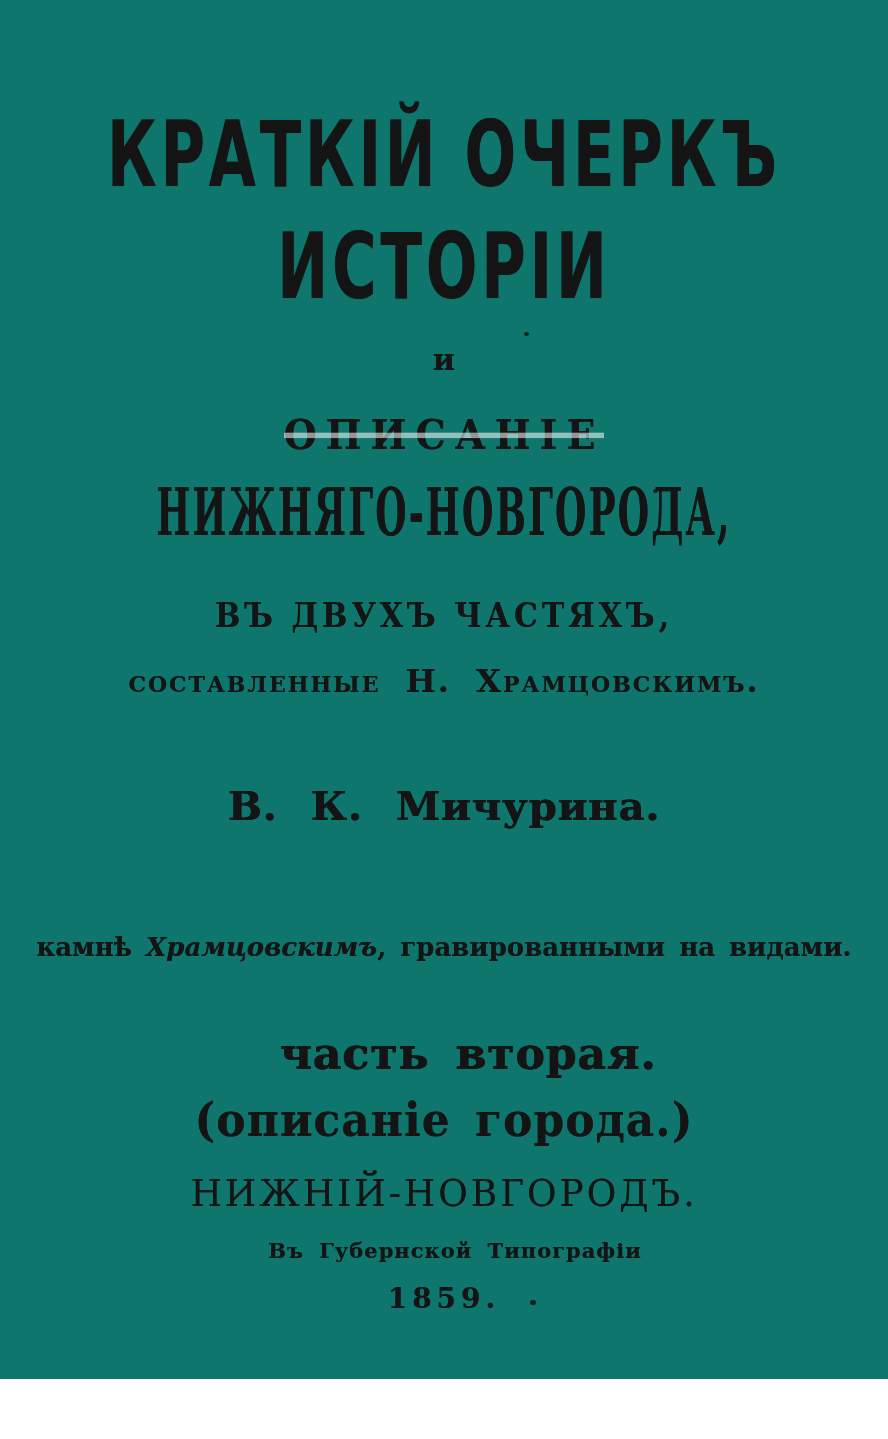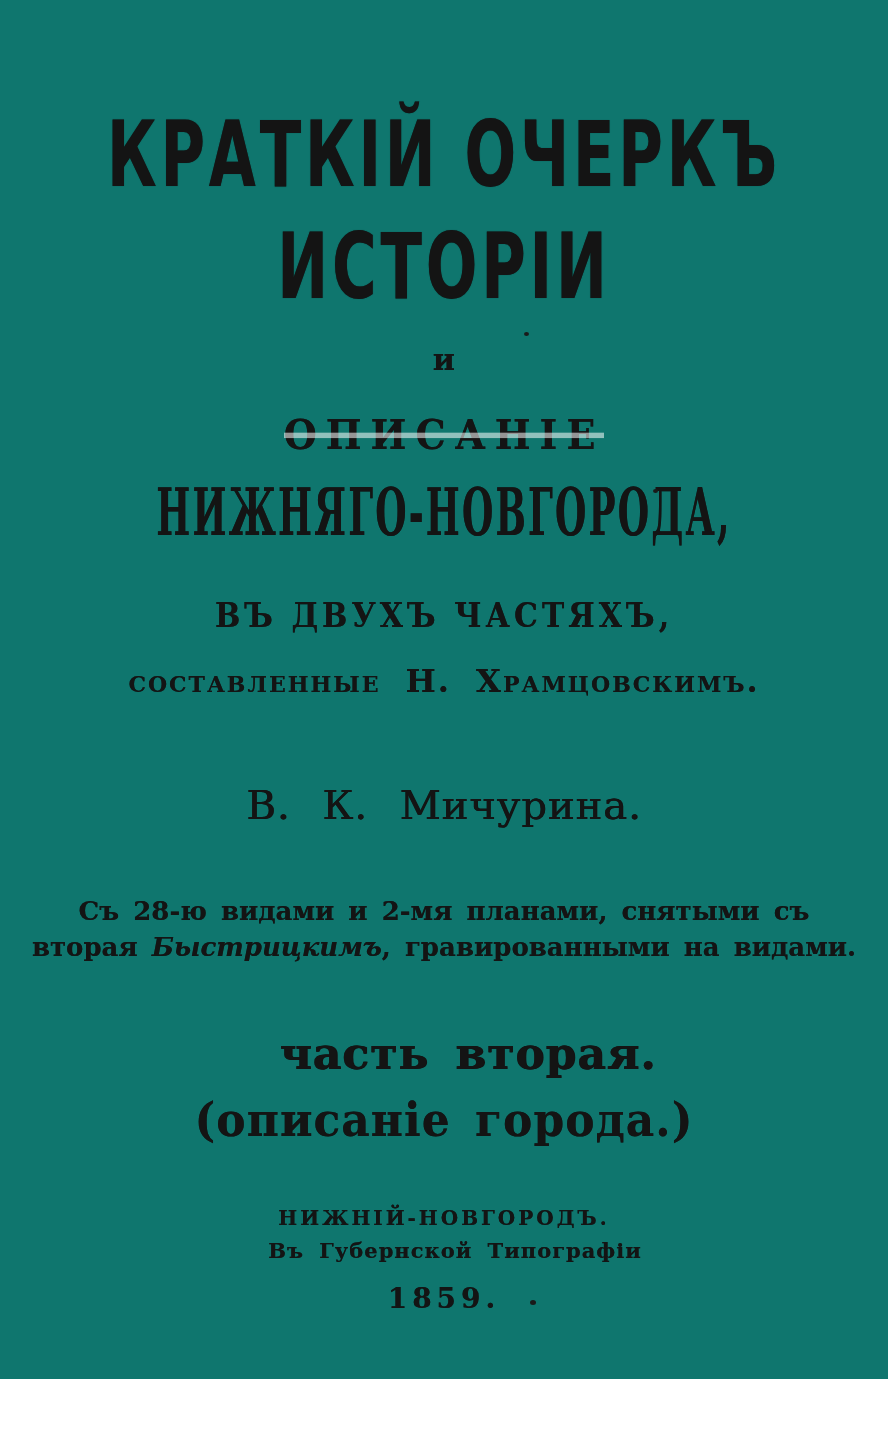--- a/index.html
+++ b/index.html
@@ -97,21 +97,21 @@
     top: 720px;
     font-weight: bold;
     font-size: 33px;
     letter-spacing: 20px;
     text-indent: 20px;
   }
 
   
   .publisher {
     top: 782px;
-    font-weight: normal;
+    font-weight: bold;
     font-size: 40px;
     letter-spacing: 1px;
     word-spacing: 18px;
     text-shadow: 0.7px 0 currentColor, 0 0 0.6px rgba(10,10,10,0.65);
   }
 
   .illustrations {
     top: 893px;
     font-weight: bold;
     font-size: 26px;
@@ -137,26 +137,25 @@
     font-weight: bold;
     font-size: 44px;
     letter-spacing: 1px;
     word-spacing: 8px;
     transform: scaleY(1.08);
     transform-origin: 50% 0;
   }
 
   .city {
     top: 1172px;
-    font-weight: bold;
-    font-size: 20px;
+    font-weight: normal;
+    font-size: 36px;
     letter-spacing: 3px;
     transform: scaleY(1.02);
     transform-origin: 50% 0;
-    margin-top: 34px;
   }
 
   .printer {
     top: 1238px;
     font-weight: bold;
     font-size: 21px;
     letter-spacing: 1px;
     word-spacing: 7px;
     padding-left: 11px;
   }
@@ -196,22 +195,22 @@
   <div class="line subject">НИЖНЯГО-НОВГОРОДА,</div>
 
   <div class="line parts">ВЪ ДВУХЪ ЧАСТЯХЪ,</div>
 
   <div class="line compiler">составленные Н. Храмцовскимъ.</div>
 
 
   <div class="line publisher">В. К. Мичурина.</div>
 
   <div class="line illustrations">
-    <span>Съ 28-ю видами и 2-мя планами, снятыми съ</span><br>
-    <span>вторая </span><span class="it">Быстрицкимъ</span><span>, гравированными на видами.</span>
+    <br>
+    <span>камнѣ </span><span class="it">Храмцовскимъ</span><span>, гравированными на видами.</span>
   </div>
 
   <div class="line part-heading">часть вторая.</div>
 
   <div class="line part-subheading">(описаніе города.)</div>
 
   <div class="line city">НИЖНІЙ-НОВГОРОДЪ.</div>
 
   <div class="line printer">Въ Губернской Типографіи</div>
 

